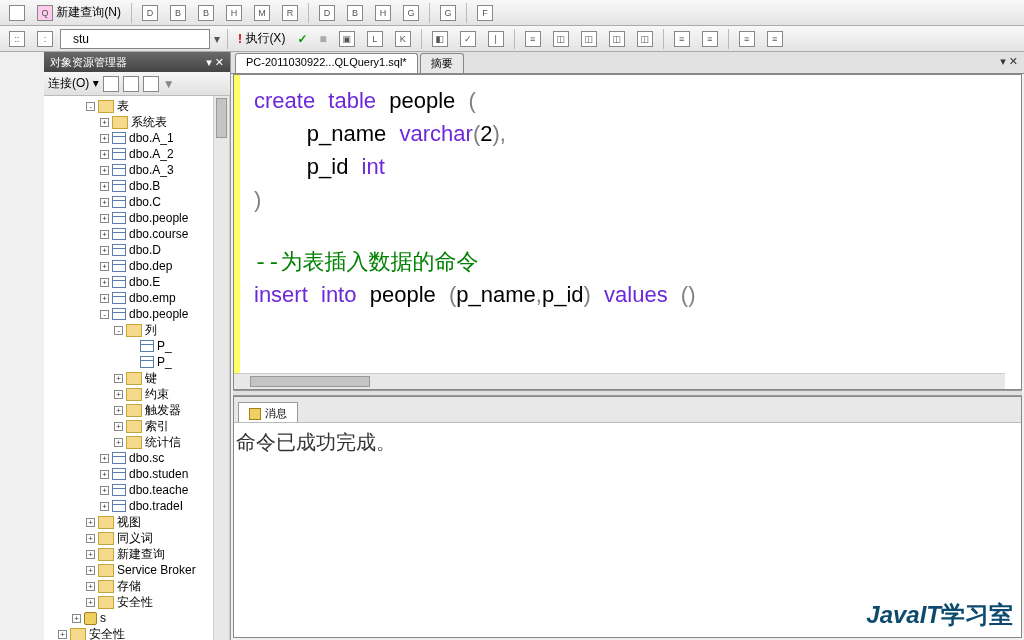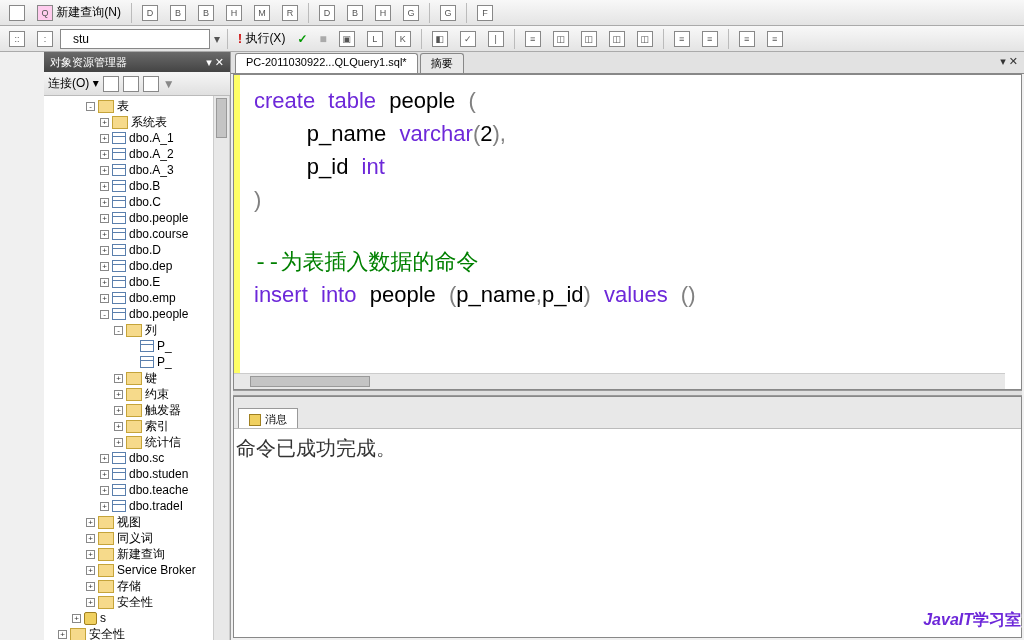--- a/index.html
+++ b/index.html
@@ -39,25 +39,25 @@
 .kw { color:#6d28d9; }
 .cm { color:#008000;font-family:Liberation Mono, monospace; }
 .plain { color:#000; }
 .gray { color:#808080; }
 .code .hscroll { position:absolute; left:0; right:16px; bottom:0; height:16px; background:#e8e8e8; border-top:1px solid #ccc; }
 .code .hscroll .th { position:absolute; left:16px; width:120px; top:2px; bottom:2px; background:#c4c4c4; border:1px solid #999; }
 
 .splitter { height:6px; background:#e0e0e0; border-top:1px solid #999; border-bottom:1px solid #999; margin:0 2px; cursor:row-resize; }
 
 .msgpane { height:242px; background:#fff; border:1px solid #888; margin:0 2px 2px; display:flex; flex-direction:column; position:relative; }
-.msgtabs { height:32px; background:#e8e8e8; border-bottom:1px solid #bbb; display:flex; align-items:flex-end; padding-left:4px; }
+.msgtabs { height:26px; background:#e8e8e8; border-bottom:1px solid #bbb; display:flex; align-items:flex-end; padding-left:4px; }
 .msgtab { height:20px; padding:2px 10px 0; background:#fff; border:1px solid #999; border-bottom:none; font-size:11px; display:flex; align-items:center; gap:4px; }
 .msgtab .ic { width:12px; height:12px; background:#f0d060; border:1px solid #a08020; }
 .msgbody { flex:1; padding:6px 2px; font-family:"SimSun",serif; font-size:20px; color:#333; }
-.watermark { position:absolute; right:0; bottom:6px; font-size:16px; font-weight:bold; color:#6d28d9; font-style:italic; font-family:"Times New Roman",serif; text-shadow:1px 1px 0 #fff; }
+.watermark { position:absolute; right:8px; bottom:6px; font-size:24px; font-weight:bold; color:#0c4a6e; font-style:italic; font-family:"Times New Roman",serif; text-shadow:1px 1px 0 #fff; }
 .watermark .cn { font-family:"SimSun",serif; font-style:normal; }
 </style>
 </head>
 <body>
 
 <div class="toolbar">
   <span class="btn">
       <span class="ico"></span>
     </span>
   <span class="btn"><span class="ico" style="background:#fce;">Q</span>&nbsp;<span>新建查询(N)</span></span>

